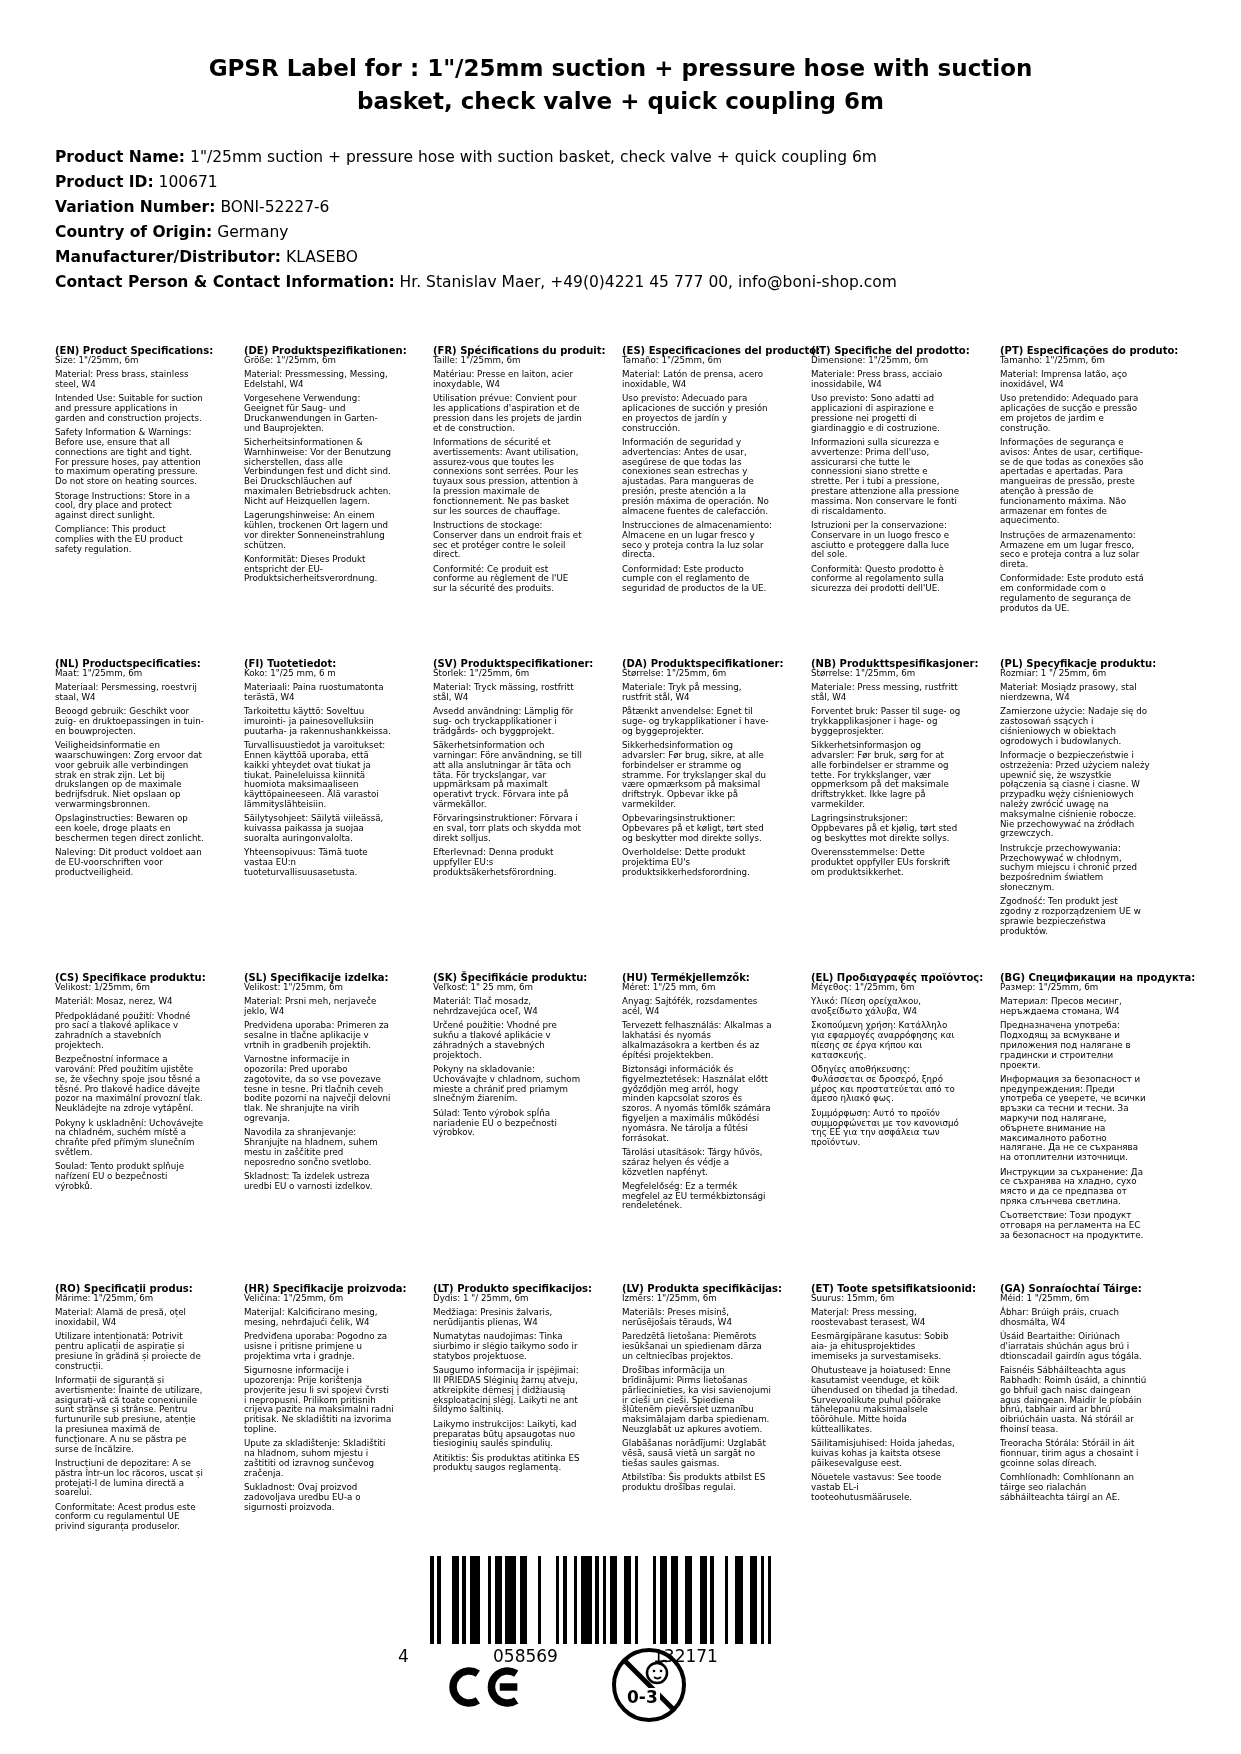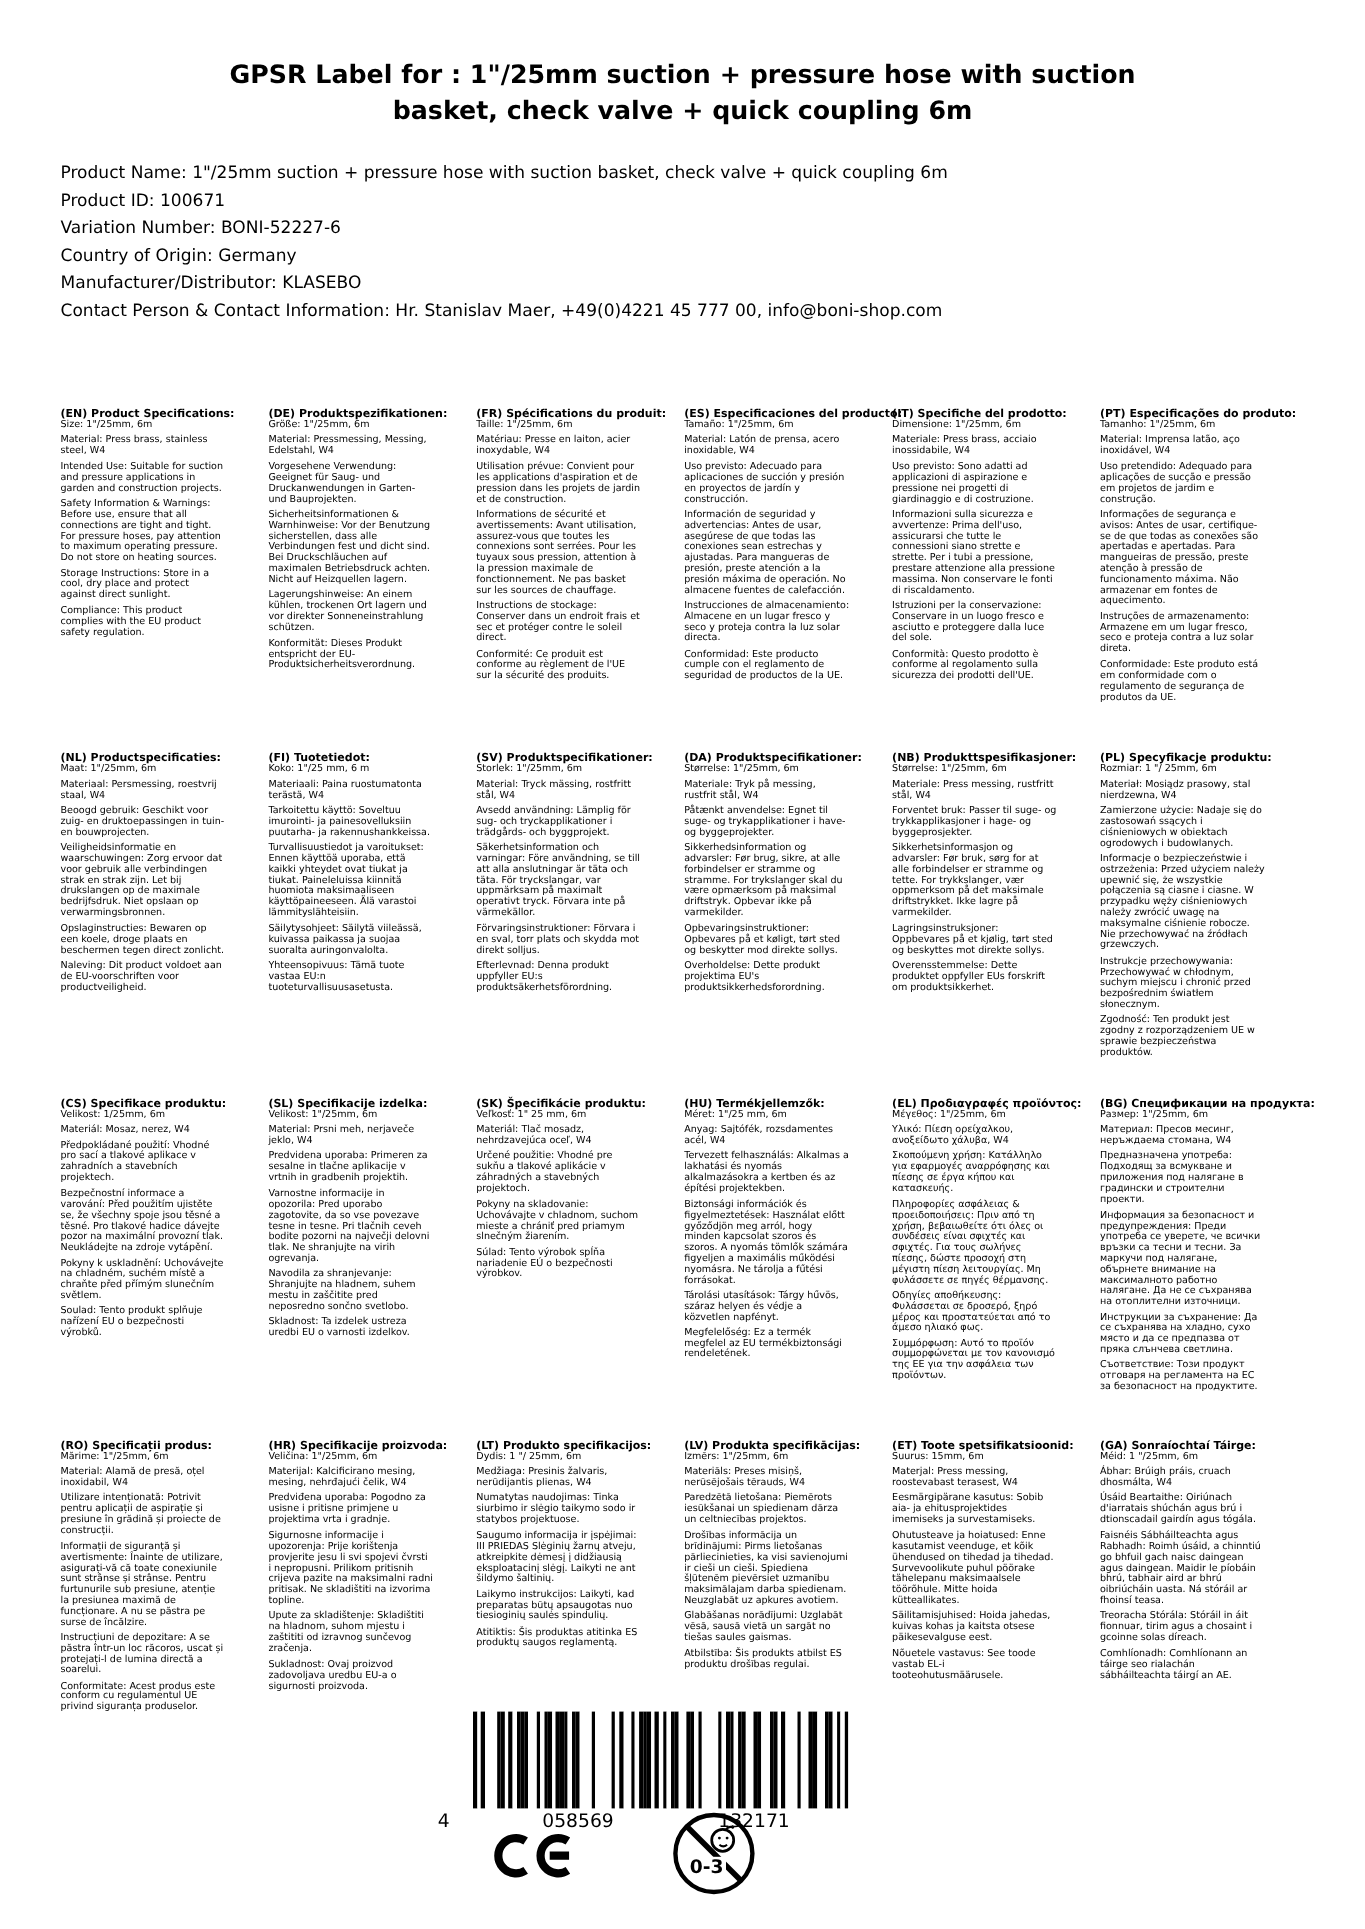--- a/index.html
+++ b/index.html
@@ -13,30 +13,30 @@
   .title{
     position:absolute;top:52px;left:0;right:0;
     text-align:center;font-weight:bold;font-size:23px;line-height:33px;
     margin:0;
   }
   .info{
     position:absolute;top:145px;left:55px;right:40px;
     font-size:15.5px;line-height:25px;
   }
   .info .row{white-space:nowrap;}
-  .info .lbl{font-weight:normal;}
+  .info .lbl{font-weight:bold;}
   .info .val{font-weight:normal;}
   .grid{
     position:absolute;top:345px;left:55px;
     display:grid;
     grid-template-columns:repeat(6,180px);
     grid-template-rows:313px 314px 311px auto;
     column-gap:9px;
   }
-  .block{font-size:8.7px;line-height:9.8px;margin-top:26px;}
+  .block{font-size:8.7px;line-height:9.8px;}
   .block-heading{
     font-weight:bold;font-size:10px;line-height:11px;
     margin:0;white-space:nowrap;overflow:visible;
   }
   .block-paras p{
     margin:0 0 0 0;padding:0;max-width:150px;
   }
   .block-paras p + p{margin-top:4.5px;}
   
   .barcode-wrap{position:absolute;top:1556px;left:398px;width:390px;height:112px;}
@@ -262,21 +262,20 @@
           <p>Megfelelőség: Ez a termék megfelel az EU termékbiztonsági rendeletének.</p>
         </div>
     </div>
 
     <div class="block">
       <p class="block-heading">(EL) Προδιαγραφές προϊόντος:</p>
       <div class="block-paras">
           <p>Μέγεθος: 1"/25mm, 6m</p>
           <p>Υλικό: Πίεση ορείχαλκου, ανοξείδωτο χάλυβα, W4</p>
           <p>Σκοπούμενη χρήση: Κατάλληλο για εφαρμογές αναρρόφησης και πίεσης σε έργα κήπου και κατασκευής.</p>
-          <p>Πληροφορίες ασφάλειας &amp; προειδοποιήσεις: Πριν από τη χρήση, βεβαιωθείτε ότι όλες οι συνδέσεις είναι σφιχτές και σφιχτές. Για τους σωλήνες πίεσης, δώστε προσοχή στη μέγιστη πίεση λειτουργίας. Μη φυλάσσετε σε πηγές θέρμανσης.</p>
           <p>Οδηγίες αποθήκευσης: Φυλάσσεται σε δροσερό, ξηρό μέρος και προστατεύεται από το άμεσο ηλιακό φως.</p>
           <p>Συμμόρφωση: Αυτό το προϊόν συμμορφώνεται με τον κανονισμό της ΕΕ για την ασφάλεια των προϊόντων.</p>
         </div>
     </div>
 
     <div class="block">
       <p class="block-heading">(BG) Спецификации на продукта:</p>
       <div class="block-paras">
           <p>Размер: 1"/25mm, 6m</p>
           <p>Материал: Пресов месинг, неръждаема стомана, W4</p>

